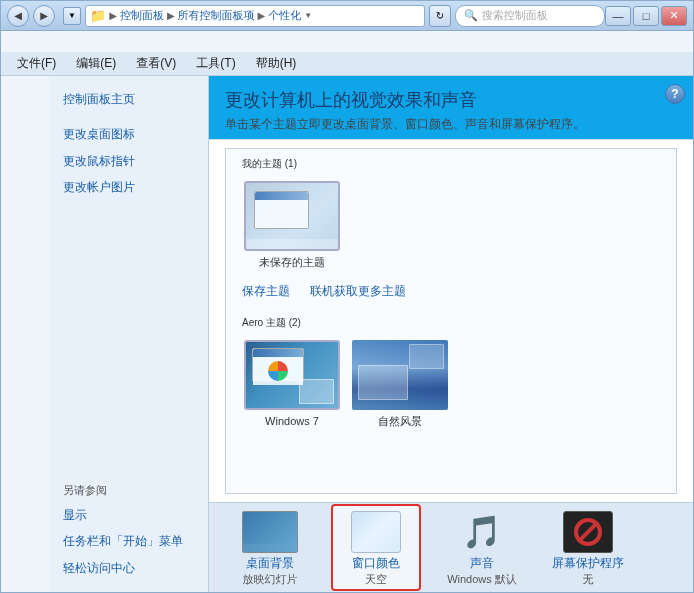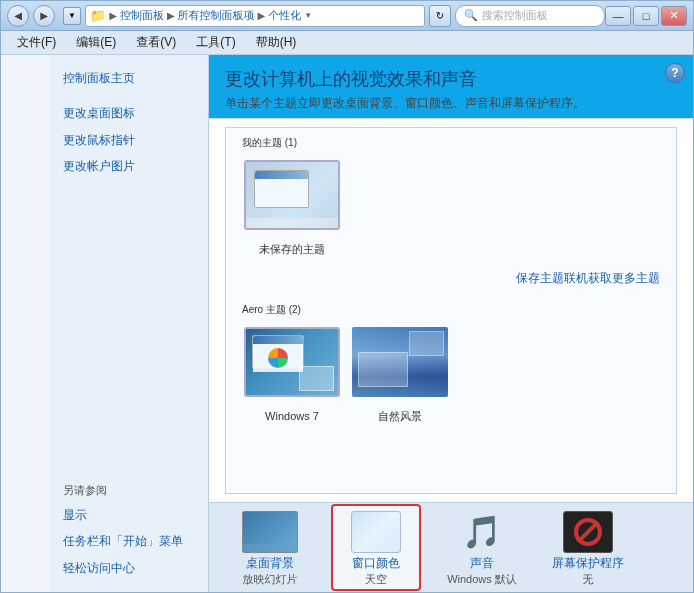--- a/index.html
+++ b/index.html
@@ -138,20 +138,21 @@
     
     .menu-bar {
       height: 24px;
       background: #dde8f5;
       display: flex;
       align-items: center;
       padding: 0 8px;
       border-bottom: 1px solid #b8cfe0;
       flex-shrink: 0;
       gap: 4px;
+      margin-top: 21px;
     }
 
     .menu-item {
       padding: 2px 8px;
       cursor: pointer;
       font-size: 12px;
       color: #222;
       border-radius: 3px;
     }
 
@@ -334,21 +335,21 @@
       width: 20px;
       height: 20px;
       border-radius: 50%;
       background: conic-gradient(#e74c3c 0deg 90deg, #2ecc71 90deg 180deg, #3498db 180deg 270deg, #f39c12 270deg 360deg);
     }
 
     .theme-label {
       font-size: 11px;
       color: #333;
       text-align: center;
-      margin-top: 12px;
+      margin-top: 4px;
       line-height: 1.3;
     }
 
     .action-link {
       font-size: 12px;
       color: #1a5fa8;
       cursor: pointer;
       text-decoration: none;
     }
 
@@ -574,21 +575,21 @@
                     <div class="thumb-window-content">
                     </div>
                   </div>
                   <div class="thumb-desktop"></div>
                 </div>
               </div>
               <div class="theme-label">未保存的主题</div>
             </div>
           </div>
 
-          <div style="display:flex;justify-content:flex-end;gap:0;padding:2px 0 8px;">
+          <div style="display:flex;gap:20px;padding:2px 0 8px;">
             <span class="action-link">保存主题</span>
             <span class="action-link">联机获取更多主题</span>
           </div>
 
           <div class="section-label">Aero 主题 (2)</div>
           <div class="theme-grid">
 
             <div class="theme-item">
               <div class="theme-thumbnail windows">
                 <div class="thumbnail-inner">

